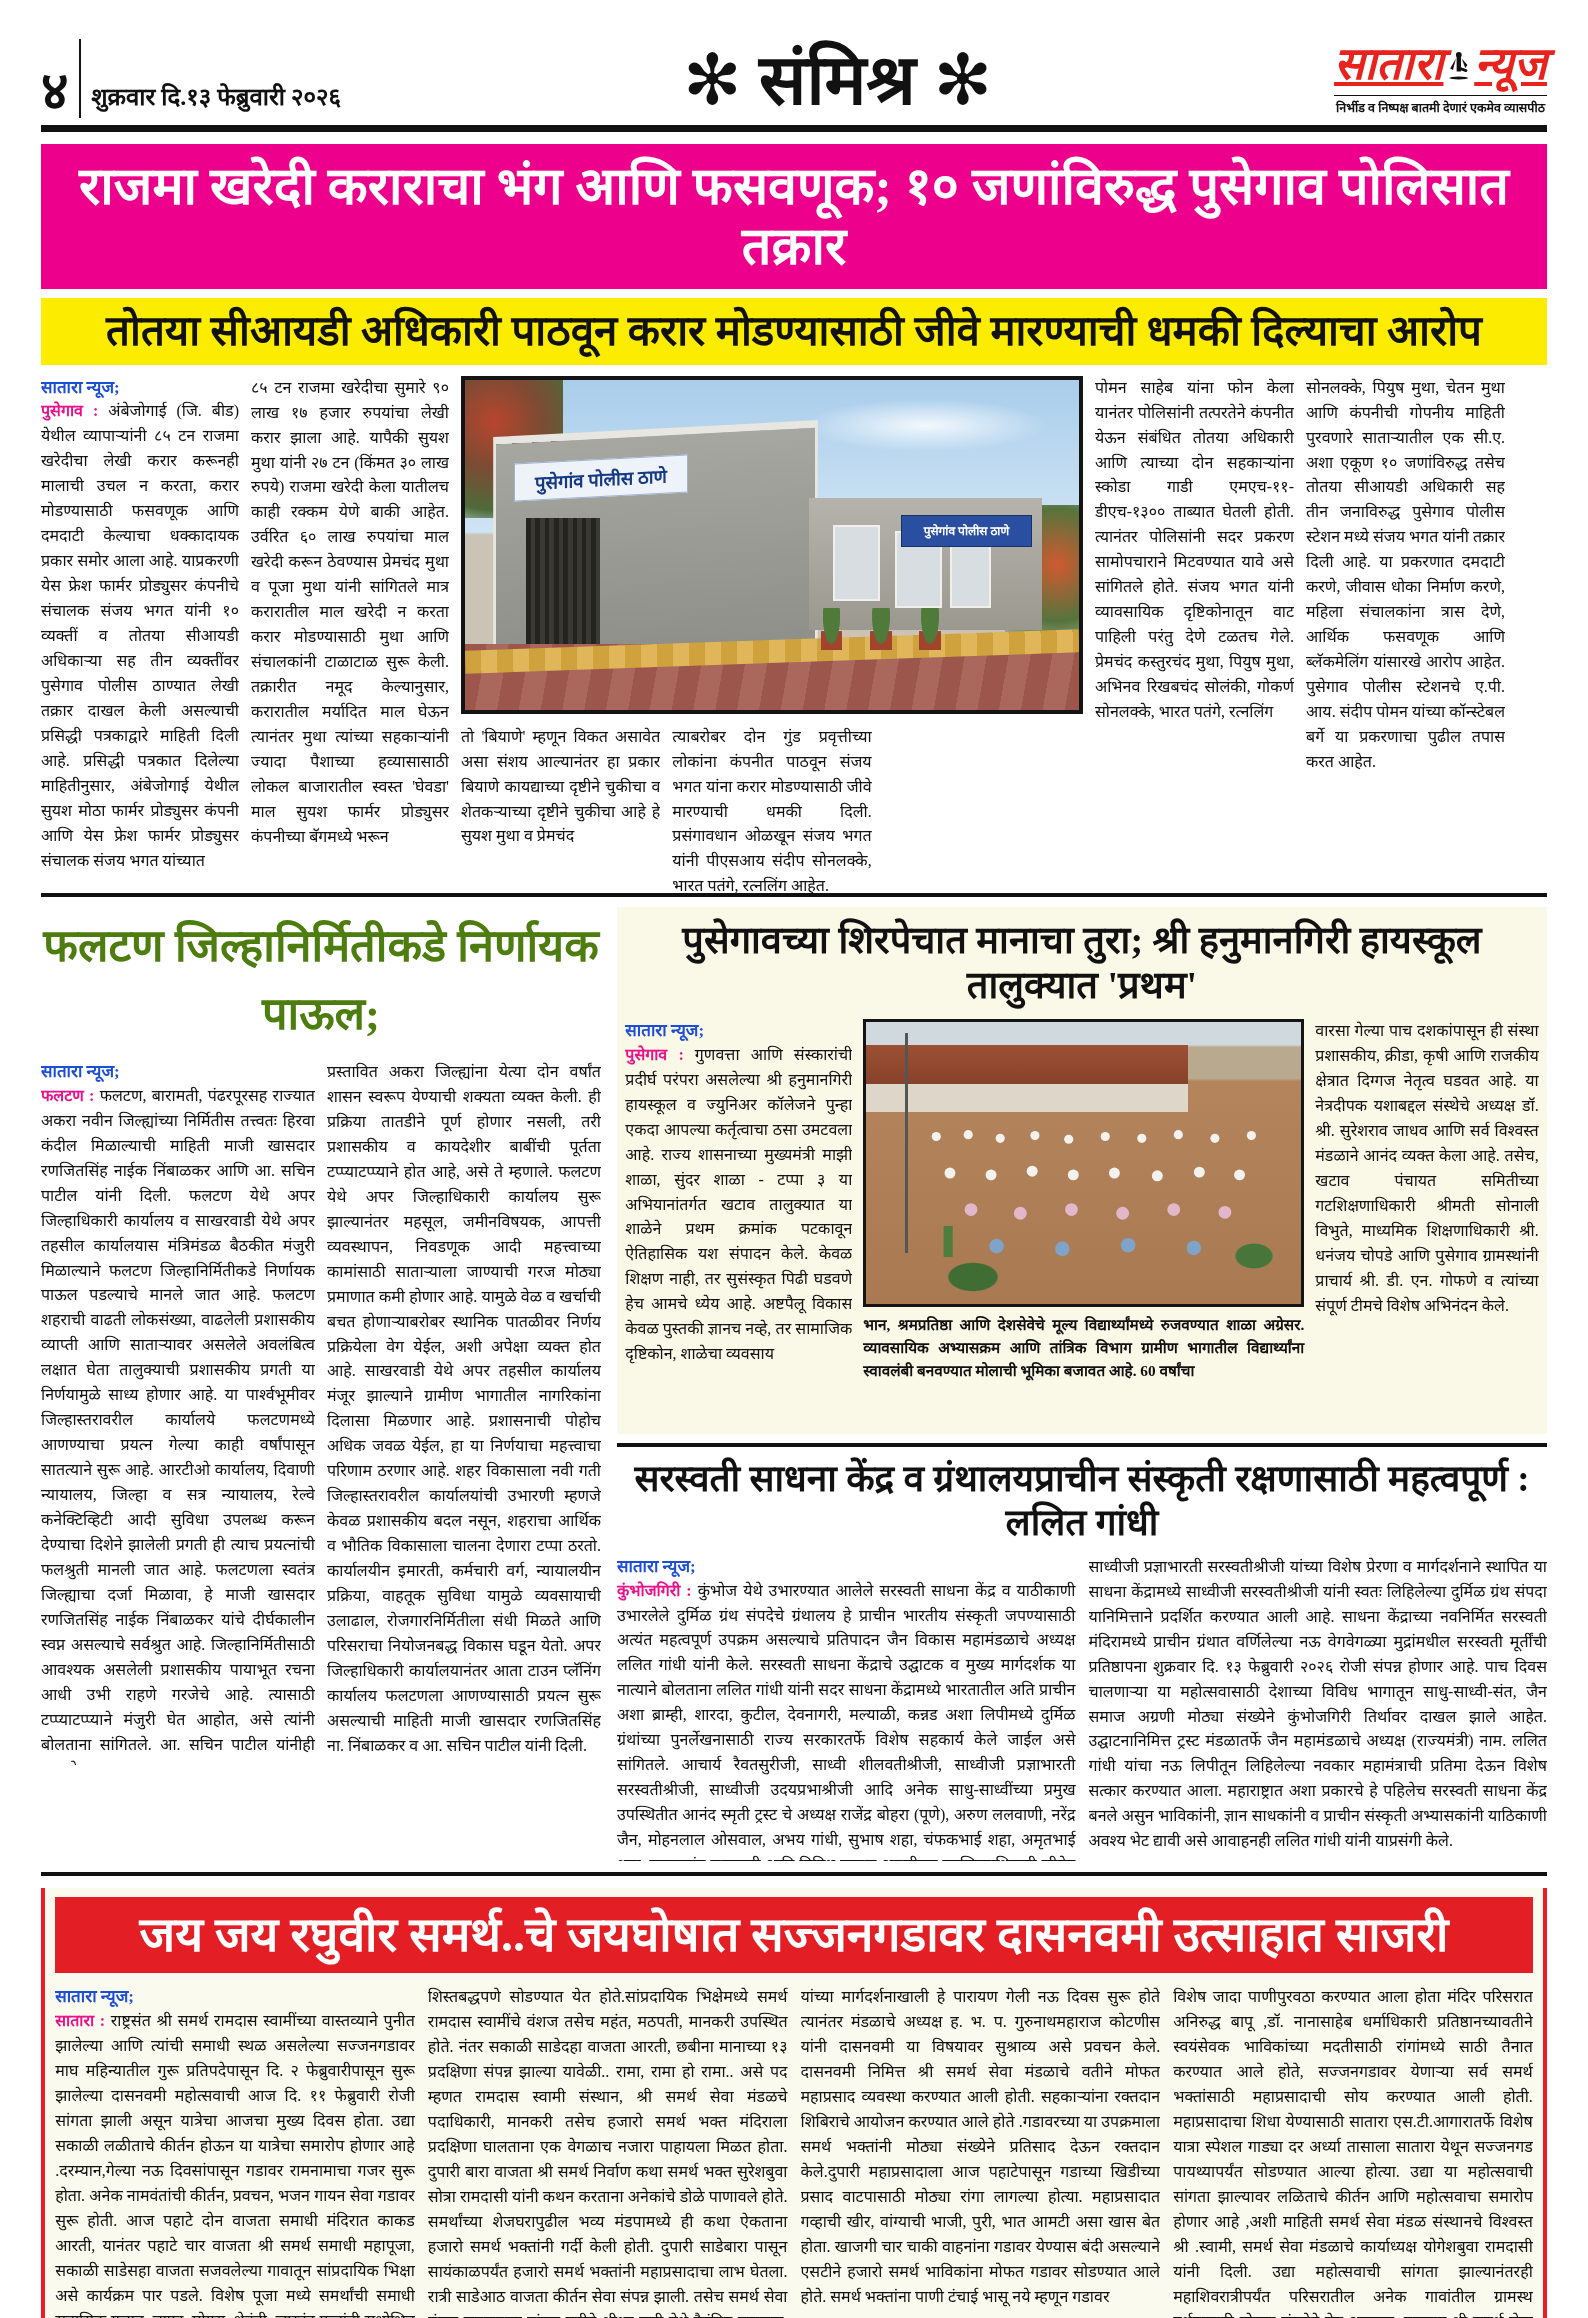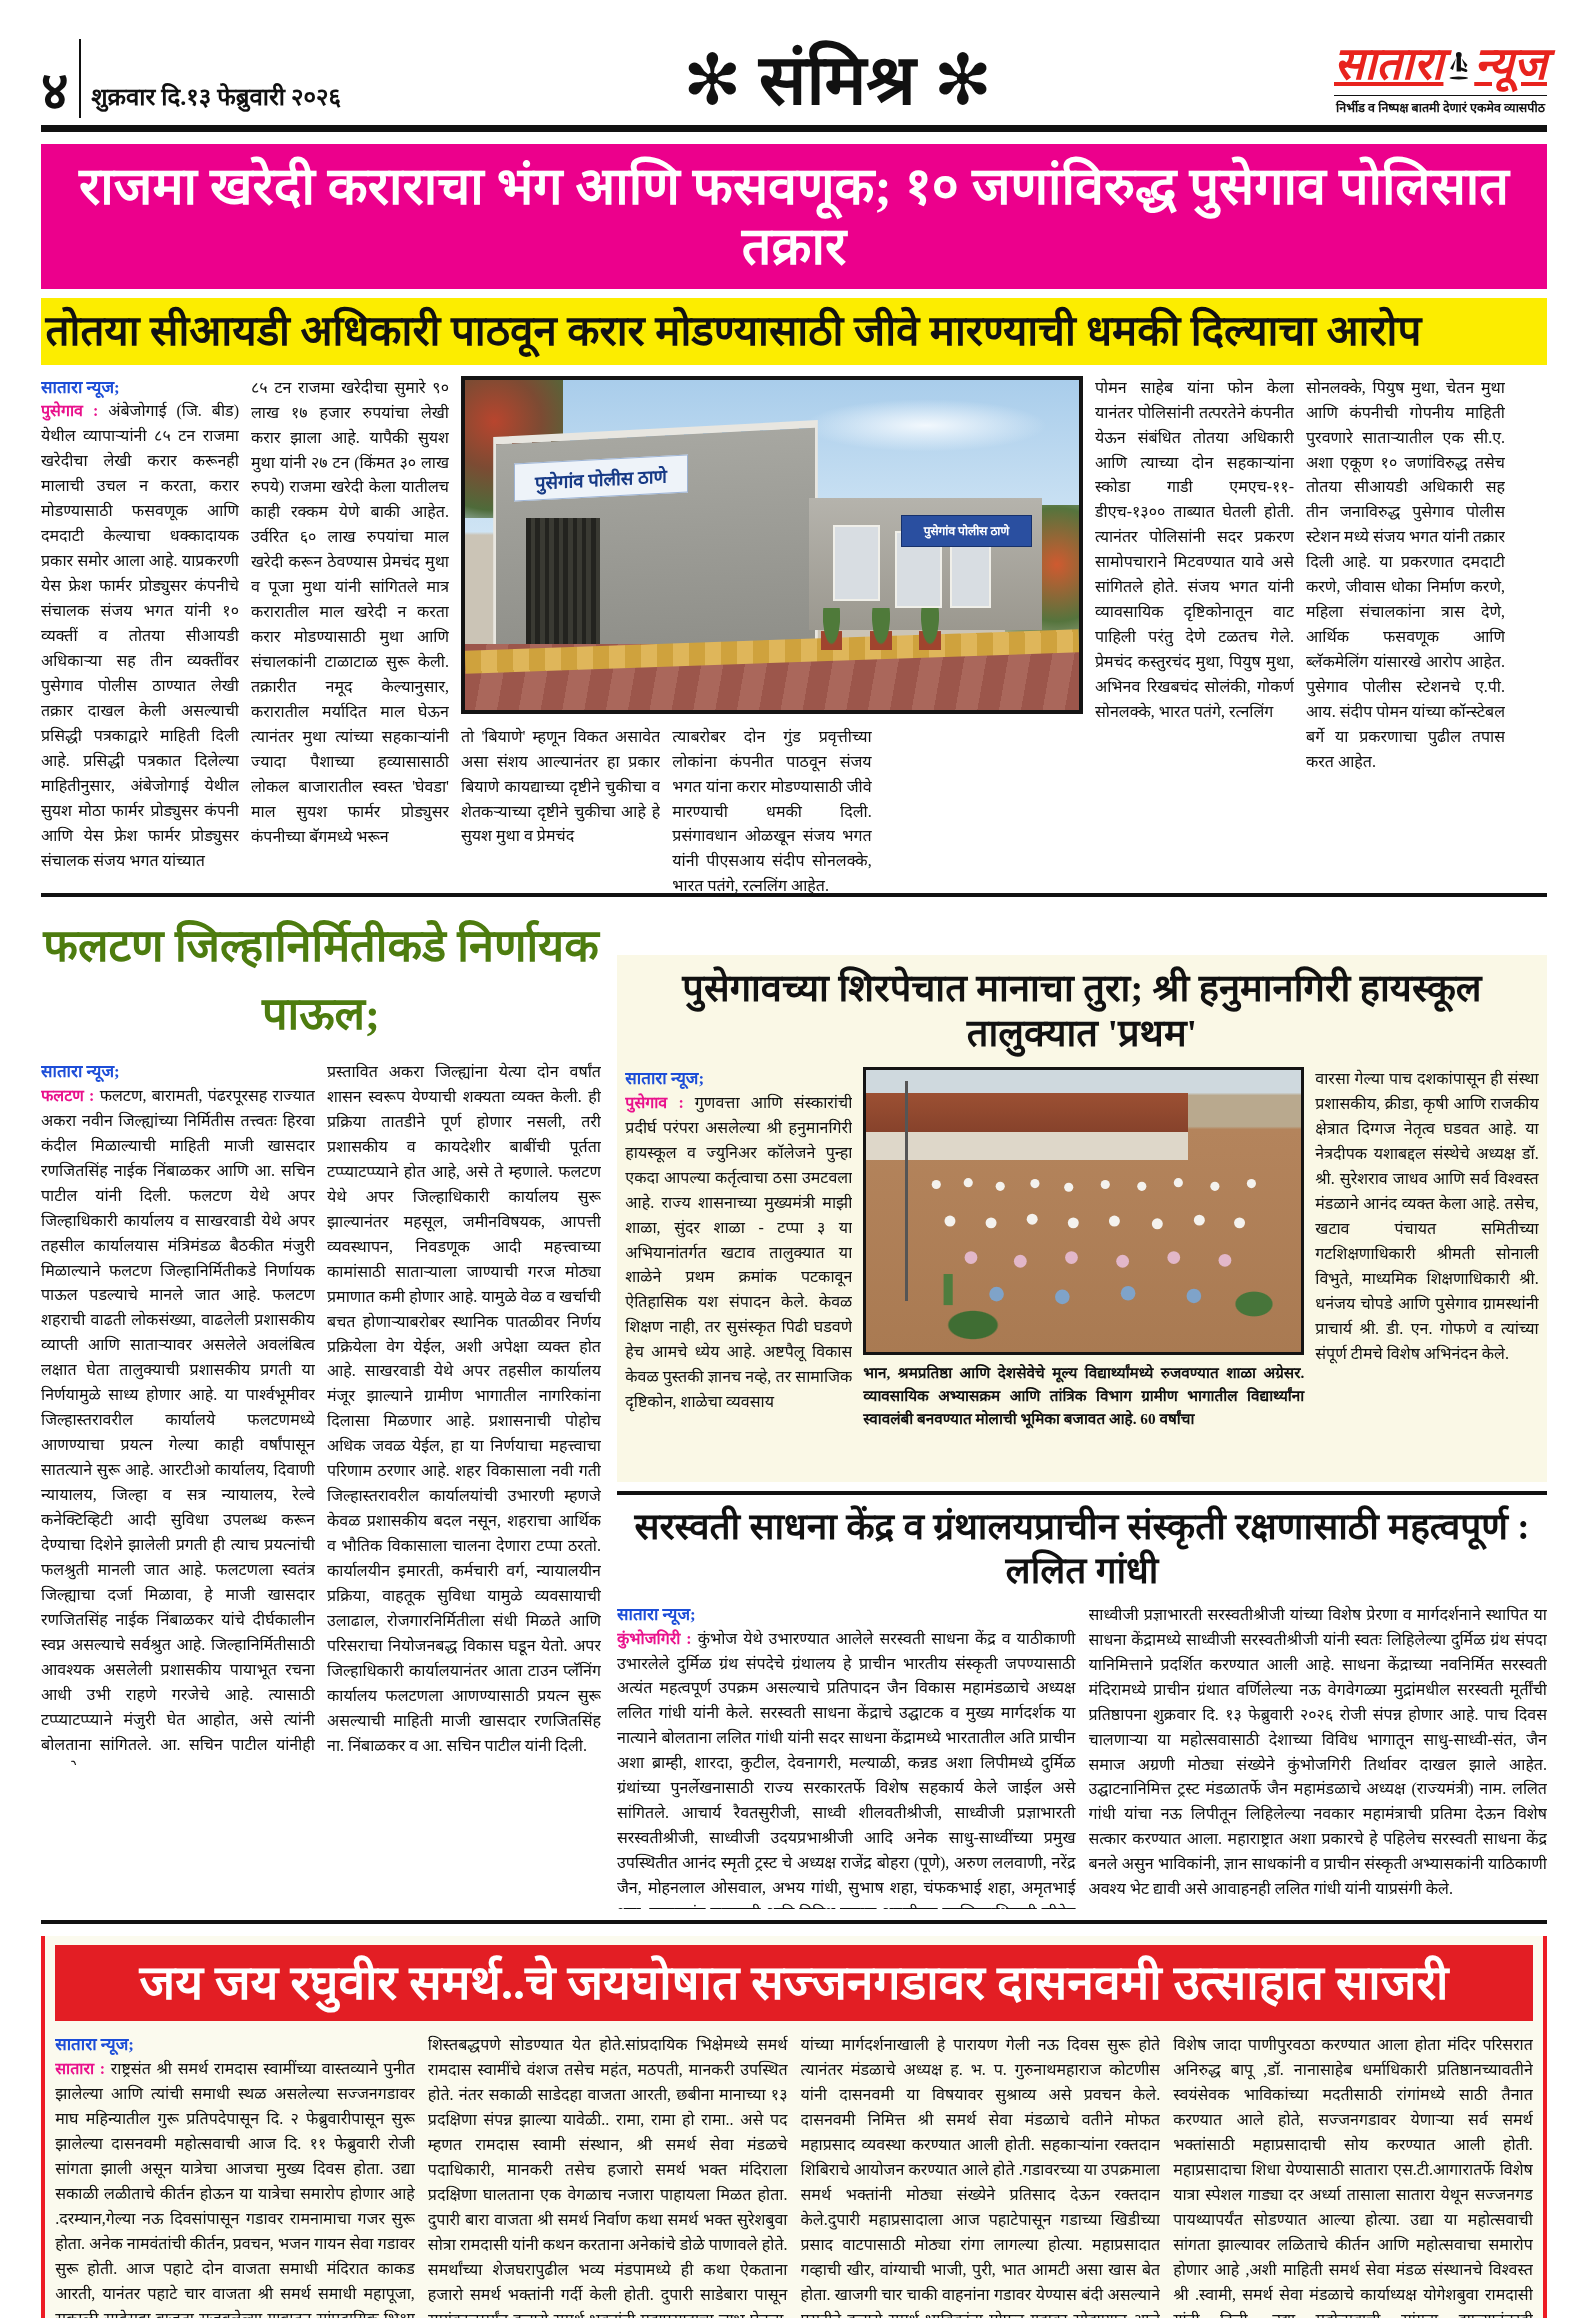--- a/index.html
+++ b/index.html
@@ -18,21 +18,21 @@
   .logo{width:213px;text-align:center;padding-bottom:1.9px;}
   .logo-line{display:flex;align-items:center;justify-content:center;gap:4.6px;}
   .logo-word{color:#e8231d;font-size:45px;font-weight:bold;line-height:1;font-style:italic;text-decoration:underline;}
   .logo-statue{width:42px;height:56px;}
   .logo-tag{border-top:1.9px solid #111;margin-top:2.8px;padding-top:2.8px;font-size:12.5px;font-weight:bold;white-space:nowrap;}
   .rule-xl{height:7.4px;background:#111;margin:6.5px 0 0 0;}
   .rule-l{height:4.6px;background:#111;}
   
   .banner-magenta{margin-top:12px;background:#ec008c;color:#fff;text-align:center;
     font-size:52px;font-weight:bold;padding:13px 4.6px;line-height:1.15;}
-  .banner-yellow{margin-top:8.3px;background:#fced00;color:#111;text-align:left;
+  .banner-yellow{margin-top:8.3px;background:#fced00;color:#111;text-align:center;
     font-size:42px;font-weight:bold;padding:9.3px 4.6px;line-height:1.15;}
   
   .src{color:#1d4ed8;font-weight:bold;font-size:17px;line-height:1.4;}
   .dl{color:#e9118c;font-weight:bold;}
   .body-txt{font-size:16px;line-height:1.56;text-align:justify;}
   .col{overflow:hidden;}
   
   .s1{display:grid;grid-template-columns:198px 198px 622px 199px 199px;gap:12px;margin-top:11px;height:505px;}
   .s1-center{display:flex;flex-direction:column;gap:11px;}
   .s1-photo{height:338px;border:4.6px solid #141414;position:relative;overflow:hidden;box-sizing:border-box;
@@ -51,21 +51,21 @@
   .p1-ground{position:absolute;bottom:0;left:0;width:100%;height:20%;
     background:repeating-linear-gradient(100deg,#9c564b 0 21.3px,#aa675b 21.3px 43px);}
   .p1-pave{position:absolute;bottom:14%;left:0;width:100%;height:7%;transform:rotate(-2deg);
     background:repeating-linear-gradient(90deg,#cfa23d 0 16px,#dfb65a 16px 32px);}
   .p1-plant{position:absolute;bottom:18%;width:21.3px;height:42px;background:radial-gradient(ellipse at 50% 20%,#4f7a3a 0 55%,rgba(0,0,0,0) 60%),linear-gradient(180deg,rgba(0,0,0,0) 55%,#a0442e 56%);}
   .s1-under{display:grid;grid-template-columns:1fr 1fr 1fr;gap:12px;flex:1;}
   
   .mid{display:grid;grid-template-columns:560px 1fr;gap:16px;margin-top:10.2px;}
   .s2 .hl{color:#4d7c0f;text-align:center;font-weight:bold;font-size:45px;line-height:1.5;margin:5.6px 0 12px 0;}
   .s2-cols{display:grid;grid-template-columns:1fr 1fr;gap:12px;height:705px;}
-  .cream{background:#faf8e6;margin-top:48px;}
+  .cream{background:#faf8e6;}
   .s3{padding:6.5px 8.3px;box-sizing:border-box;}
   .s3 .hl{color:#111;text-align:center;font-weight:bold;font-size:38px;line-height:1.2;margin:3.7px 0 10.2px 0;}
   .s3-row{display:grid;grid-template-columns:227px 441px 1fr;gap:11px;height:408px;}
   .s3-photo{height:288px;border:3.7px solid #141414;box-sizing:border-box;position:relative;overflow:hidden;
     background:linear-gradient(180deg,#cfd9de 0%,#cfd9de 8%,#b9a98e 9%,#b9a98e 20%,#b4845c 21%,#a97a52 100%);}
   .p2-roof{position:absolute;top:8%;left:0;width:74%;height:16%;background:linear-gradient(180deg,#9c5033,#83402a);}
   .p2-wall{position:absolute;top:22%;left:0;width:74%;height:10%;background:#ded7c9;}
   .p2-pole{position:absolute;top:4%;left:9%;width:2.8px;height:78%;background:#555;}
   .p2-shrub{position:absolute;bottom:4%;left:18%;width:56px;height:32px;background:radial-gradient(ellipse,#3f6d33 0 60%,rgba(0,0,0,0) 65%);}
   .p2-shrub2{position:absolute;bottom:12%;right:6%;width:42px;height:28px;background:radial-gradient(ellipse,#47753a 0 60%,rgba(0,0,0,0) 65%);}

